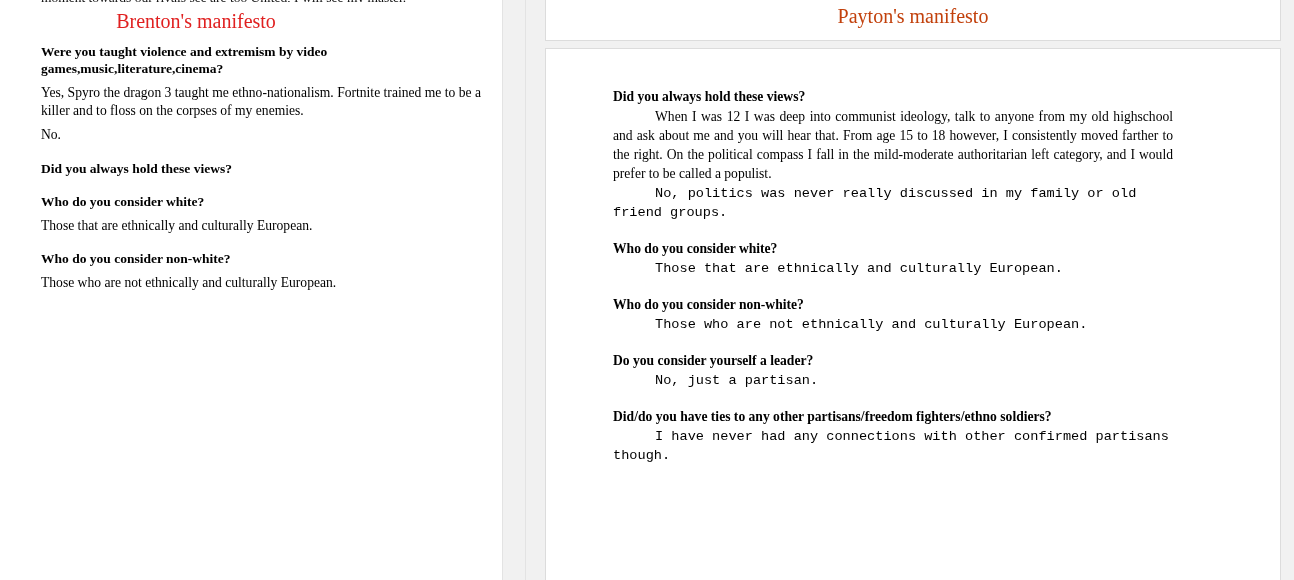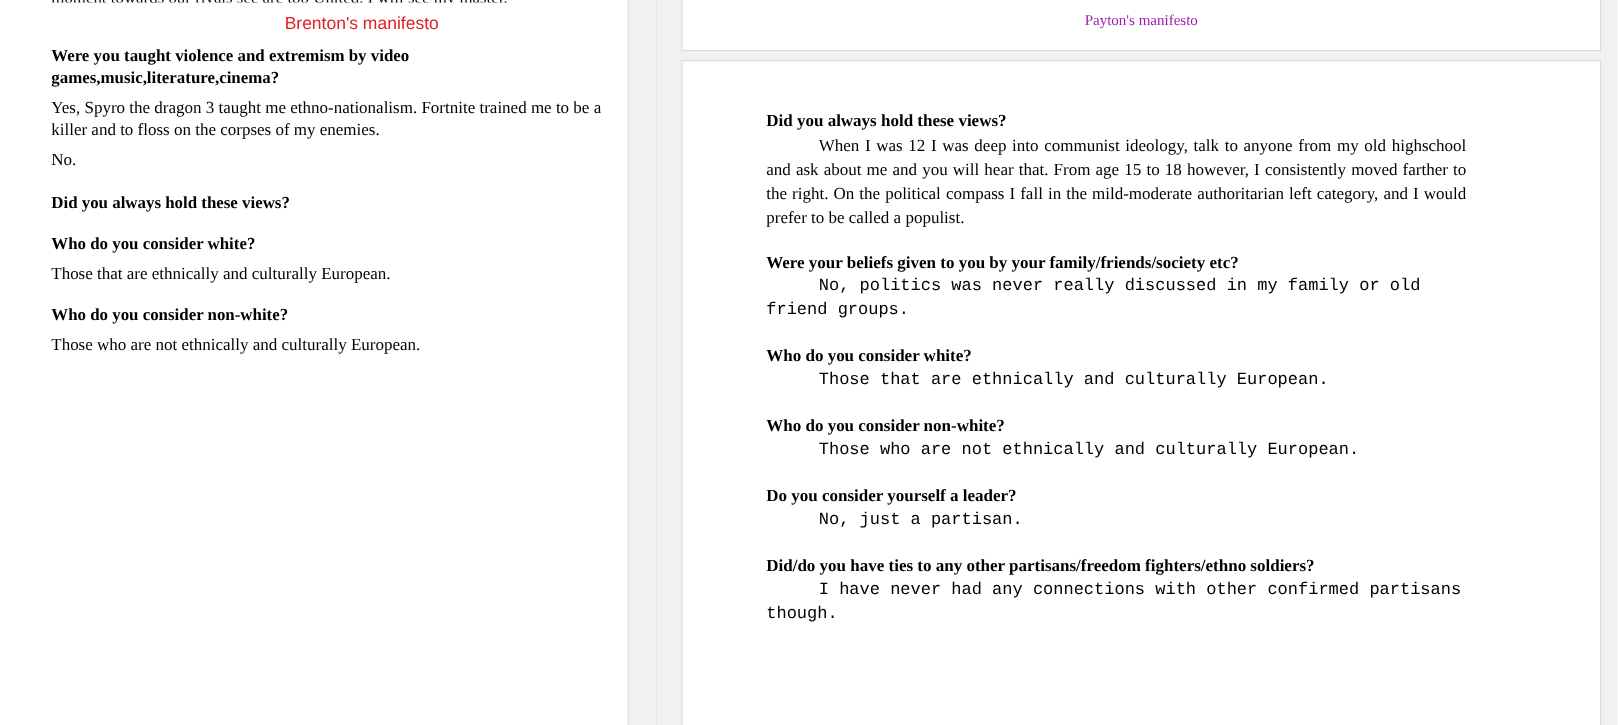--- a/index.html
+++ b/index.html
@@ -41,23 +41,23 @@
     font-size: 13.5px;
     font-family: "Liberation Serif", serif;
     color: #111;
     white-space: nowrap;
     overflow: hidden;
     height: 10px;
     line-height: 12px;
   }
   .manifesto-title-left {
     color: #e02020;
-    font-size: 14px;
-    font-family: Liberation Sans, sans-serif;
-    text-align: right;
+    font-size: 20px;
+    font-family: Liberation Serif, serif;
+    text-align: center;
     margin-top: 8px;
     margin-bottom: 10px;
     width: 310px;
   }
   .q-left {
     font-weight: bold;
     font-size: 13.5px;
     line-height: 17px;
     margin-top: 16px;
   }
@@ -117,22 +117,22 @@
     left: 19px;
     top: 0;
     width: 736px;
     height: 41px;
     background: #ffffff;
     border: 1px solid #dcdcdc;
     border-top: none;
     box-sizing: border-box;
   }
   .manifesto-title-right {
-    color: #a21caf;
-    font-size: 12px;
+    color: #c2410c;
+    font-size: 20px;
     font-family: "Liberation Serif", serif;
     text-align: center;
     line-height: 30px;
     padding-top: 1px;
   }
   .sheet-body {
     position: absolute;
     left: 19px;
     top: 48px;
     width: 736px;
@@ -205,21 +205,20 @@
       <div class="manifesto-title-right">Payton's manifesto</div>
     </div>
 
     <div class="sheet-body"></div>
 
     <div class="right-inner">
 
       <div class="q-right first">Did you always hold these views?</div>
       <div class="a-right">When I was 12 I was deep into communist ideology, talk to anyone from my old highschool and ask about me and you will hear that. From age 15 to 18 however, I consistently moved farther to the right. On the political compass I fall in the mild-moderate authoritarian left category, and I would prefer to be called a populist.</div>
 
-      <div class="q-right">Were your beliefs given to you by your family/friends/society etc?</div>
       <div class="a-right no-justify">No, politics was never really discussed in my family or old friend groups.</div>
 
       <div class="q-right">Who do you consider white?</div>
       <div class="a-right no-justify">Those that are ethnically and culturally European.</div>
 
       <div class="q-right">Who do you consider non-white?</div>
       <div class="a-right no-justify">Those who are not ethnically and culturally European.</div>
 
       <div class="q-right">Do you consider yourself a leader?</div>
       <div class="a-right no-justify">No, just a partisan.</div>

